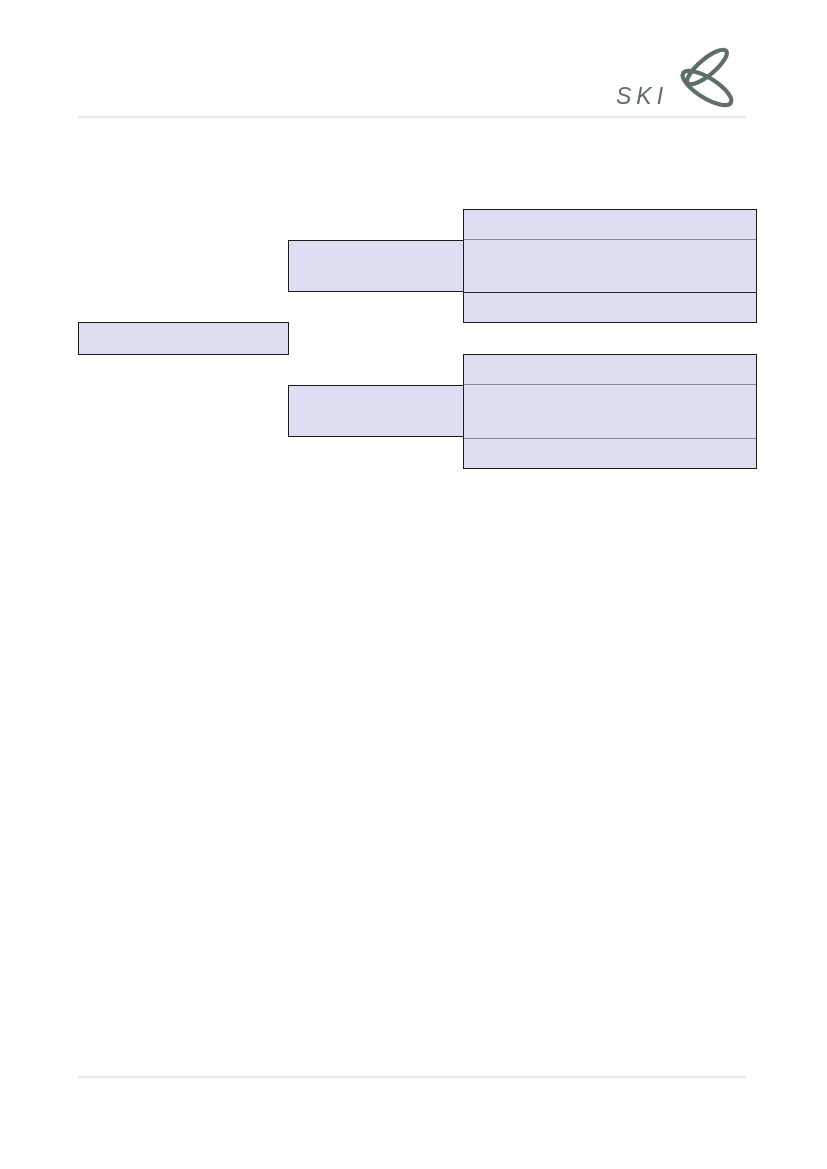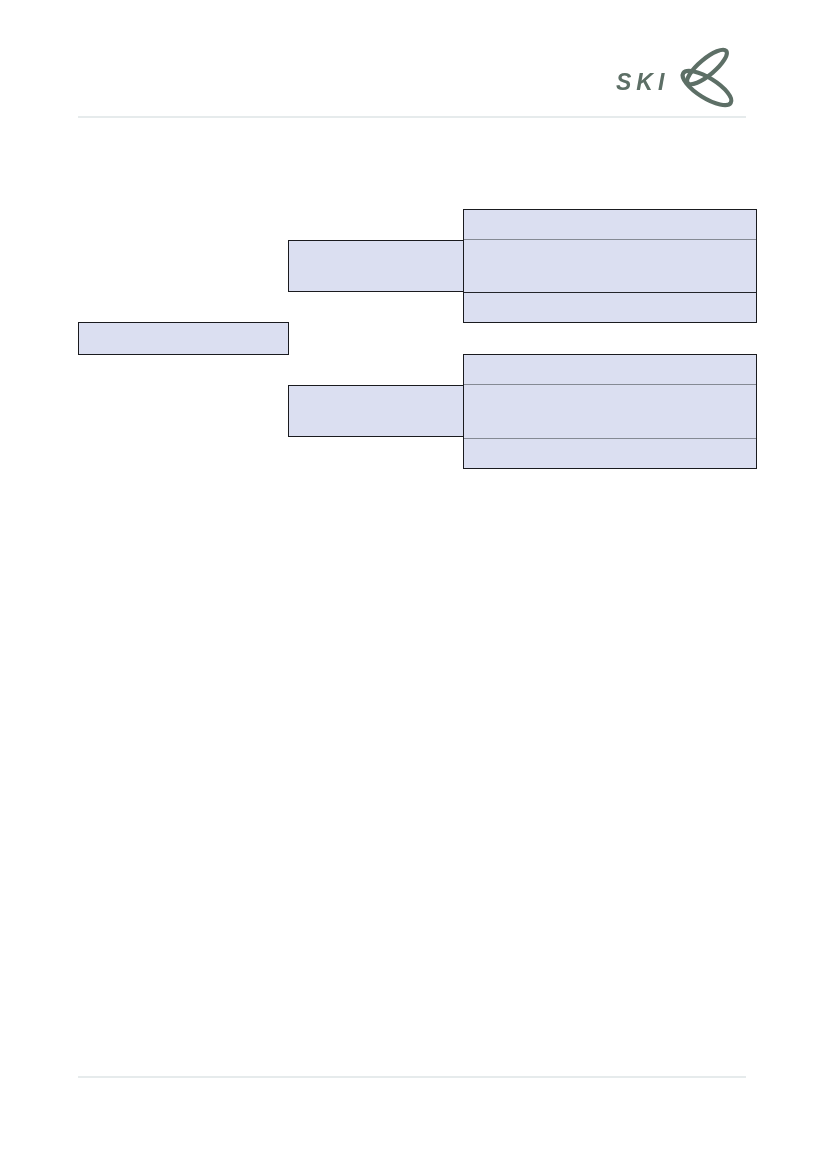--- a/index.html
+++ b/index.html
@@ -32,23 +32,23 @@
   .header-rule { left: 78px; top: 116px; width: 668px; }
   .footer-rule { left: 78px; top: 1076px; width: 668px; }
 
   .logo {
     position: absolute;
     left: 610px; top: 44px;
     width: 130px; height: 66px;
   }
   .logo-text {
     position: absolute;
-    left: 6px; top: 27px;
+    left: 6px; top: 41px;
     font-style: italic;
-    font-weight: 700;
+    font-weight: 400;
     font-size: 23px;
     line-height: 23px;
     letter-spacing: 5px;
     color: var(--logo-color);
     text-align: center;
   }
   .logo-icon {
     position: absolute;
     left: 67px; top: 2px;
     width: 60px; height: 66px;

